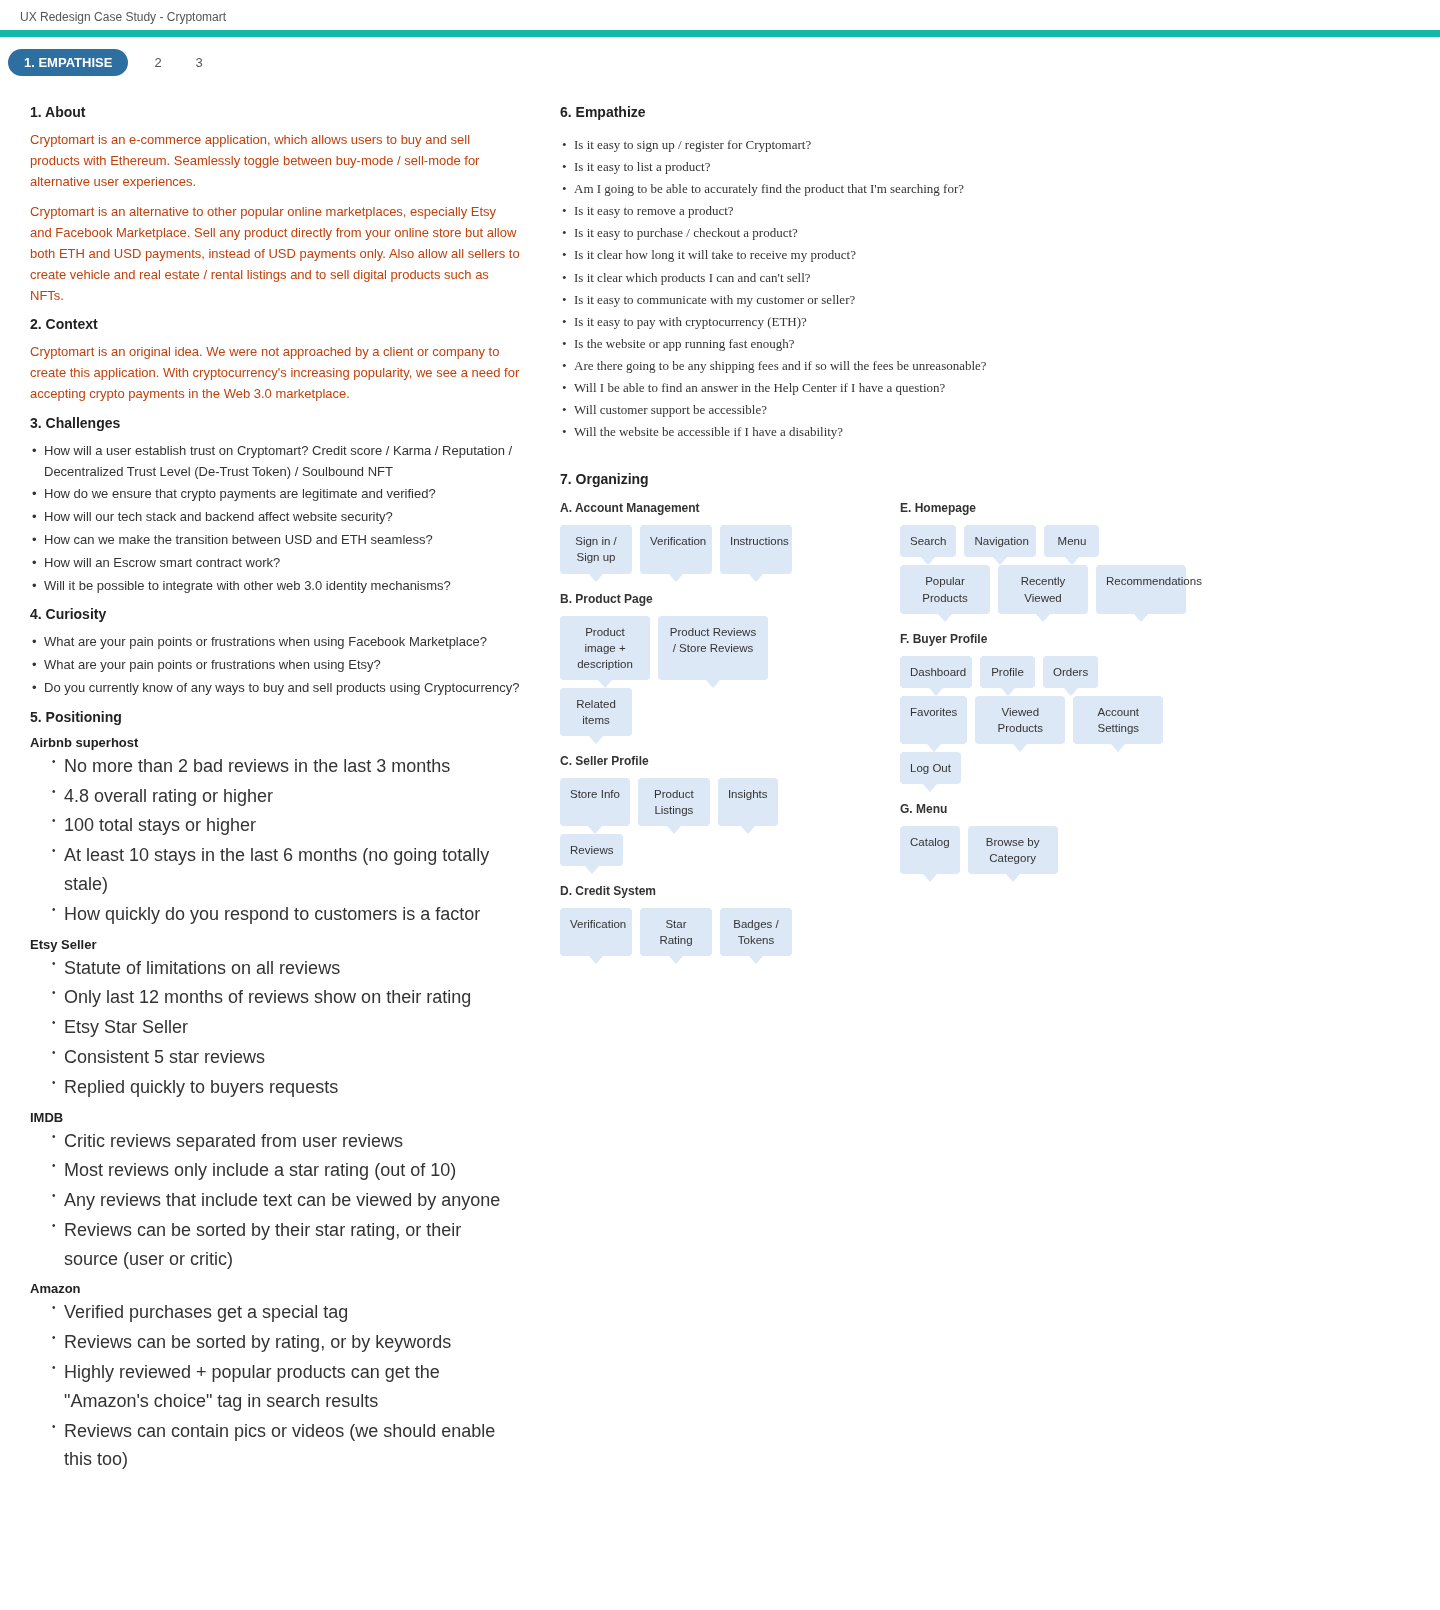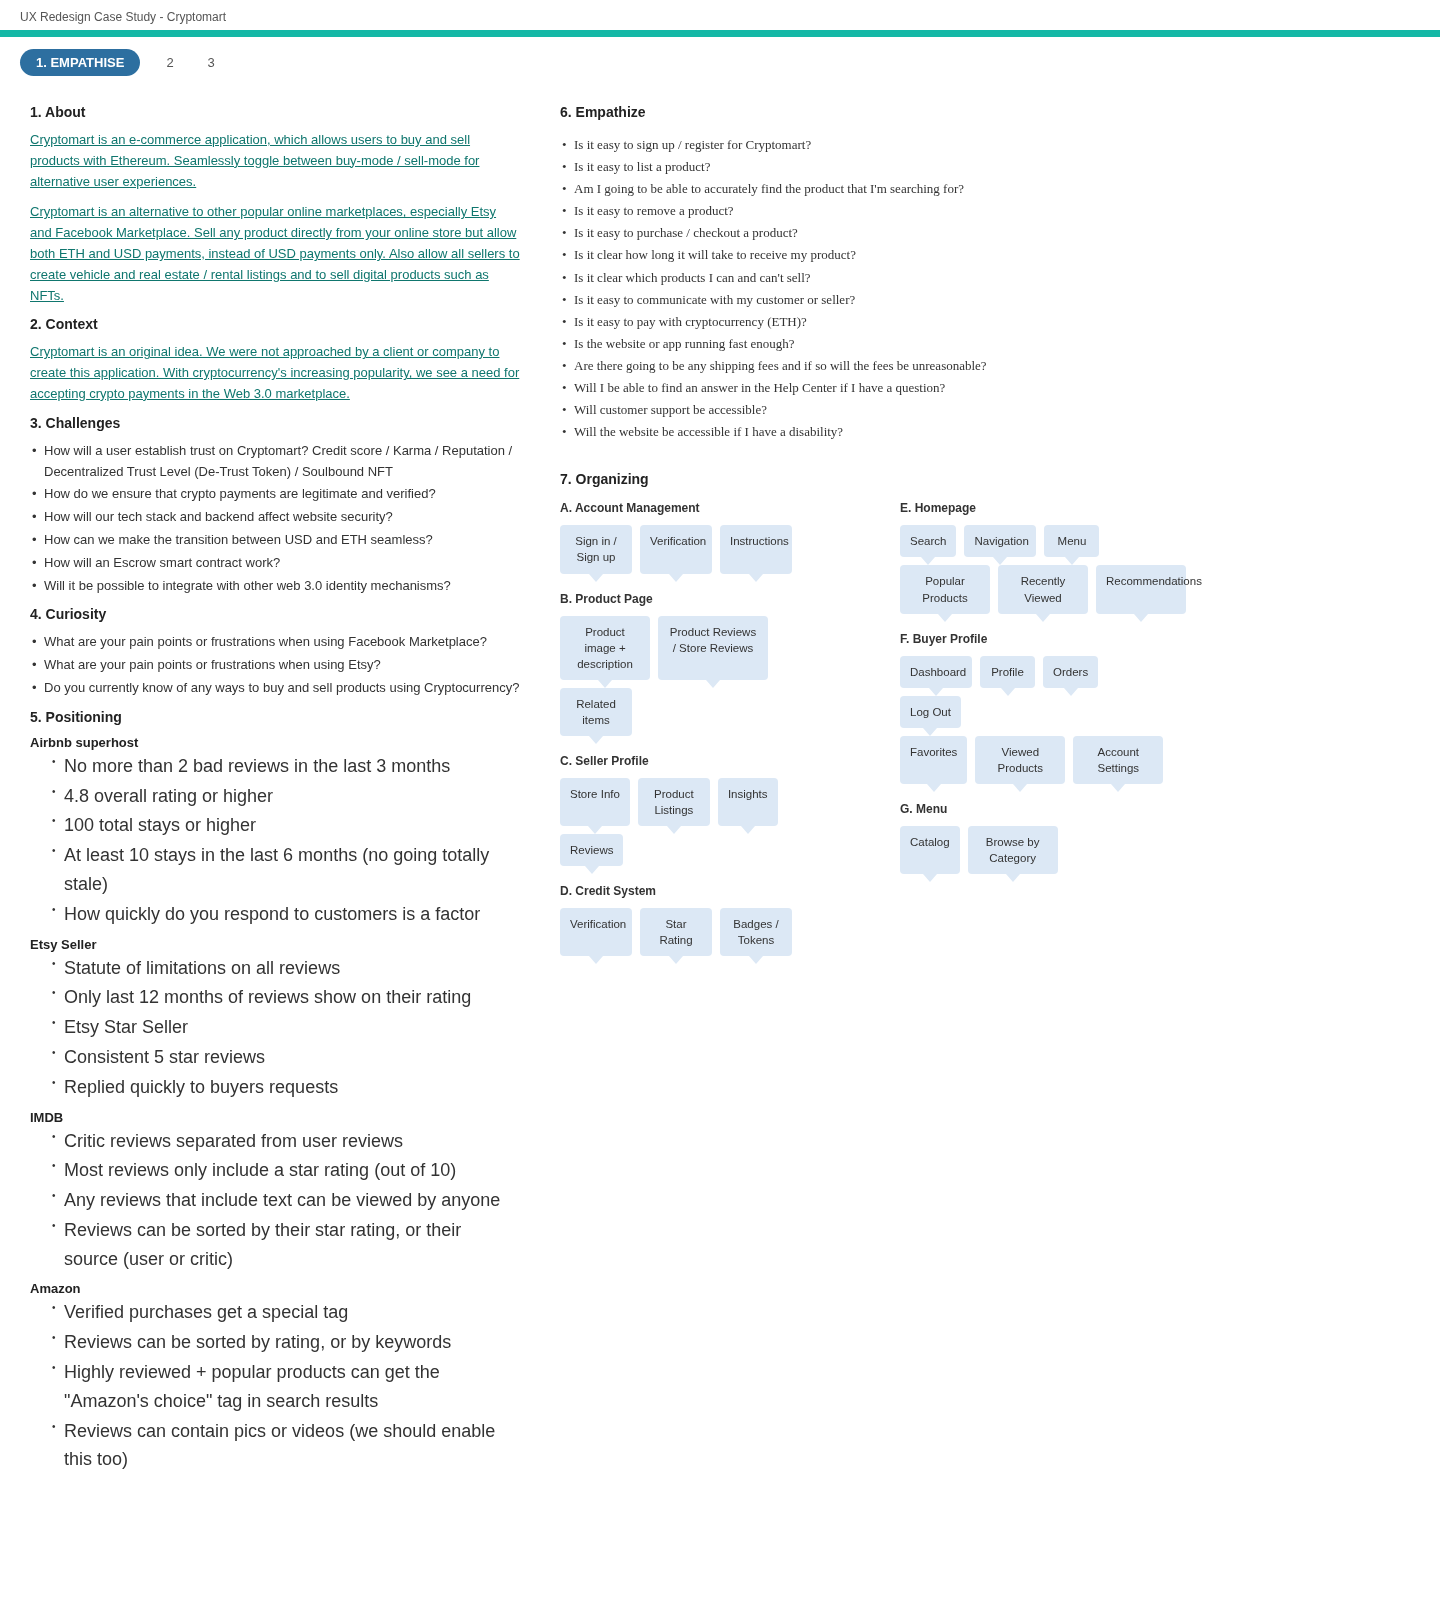--- a/index.html
+++ b/index.html
@@ -15,21 +15,21 @@
     .top-bar {
       padding: 10px 20px 6px 20px;
       font-size: 12px;
       color: #555;
       border-bottom: 7px solid #14b8a6;
     }
 
     .tab-bar {
       display: flex;
       align-items: center;
-      padding: 12px 20px;
+      padding: 12px 8px;
       gap: 18px;
     }
 
     .tab-active {
       background: #2d6fa0;
       color: #fff;
       border-radius: 20px;
       padding: 6px 16px;
       font-size: 13px;
       font-weight: bold;
@@ -64,22 +64,21 @@
     }
 
     h2:first-child {
       margin-top: 6px;
     }
 
     p {
       font-size: 13px;
       line-height: 1.6;
       margin-bottom: 10px;
-      color: #0f766e;
-      text-decoration: underline;
+      color: #c2410c;
     }
 
     ul.main-list {
       list-style: none;
       padding-left: 0;
       margin-bottom: 10px;
     }
 
     ul.main-list li {
       font-size: 13px;
@@ -395,27 +394,27 @@
         </div>
 
         <div class="org-section-block">
           <div class="org-section-label">F. Buyer Profile</div>
           <div class="card-row">
             <div class="card card-narrow">Dashboard</div>
             <div class="card card-narrow">Profile</div>
             <div class="card card-narrow">Orders</div>
           </div>
           <div class="card-row" style="margin-top:8px;">
-            <div class="card card-narrow">Log Out</div>
-          </div>
-          <div class="card-row" style="margin-top:8px;">
             <div class="card card-narrow">Favorites</div>
             <div class="card">Viewed Products</div>
             <div class="card">Account Settings</div>
           </div>
+          <div class="card-row" style="margin-top:8px;">
+            <div class="card card-narrow">Log Out</div>
+          </div>
         </div>
 
         <div class="org-section-block">
           <div class="org-section-label">G. Menu</div>
           <div class="card-row">
             <div class="card card-narrow">Catalog</div>
             <div class="card">Browse by Category</div>
           </div>
         </div>
 

